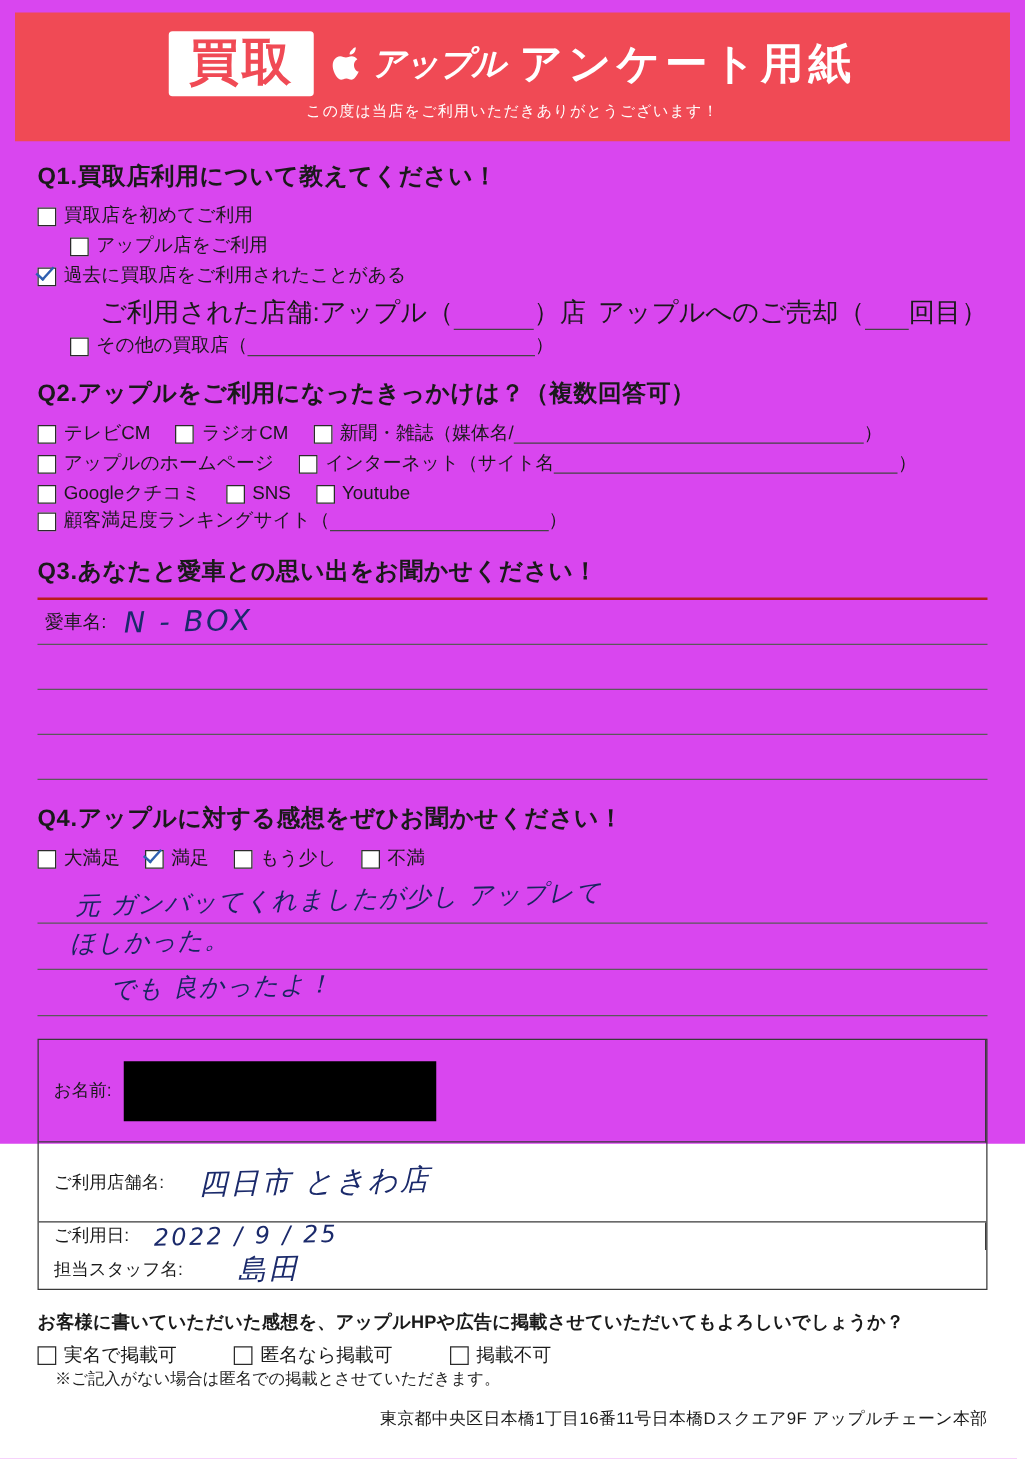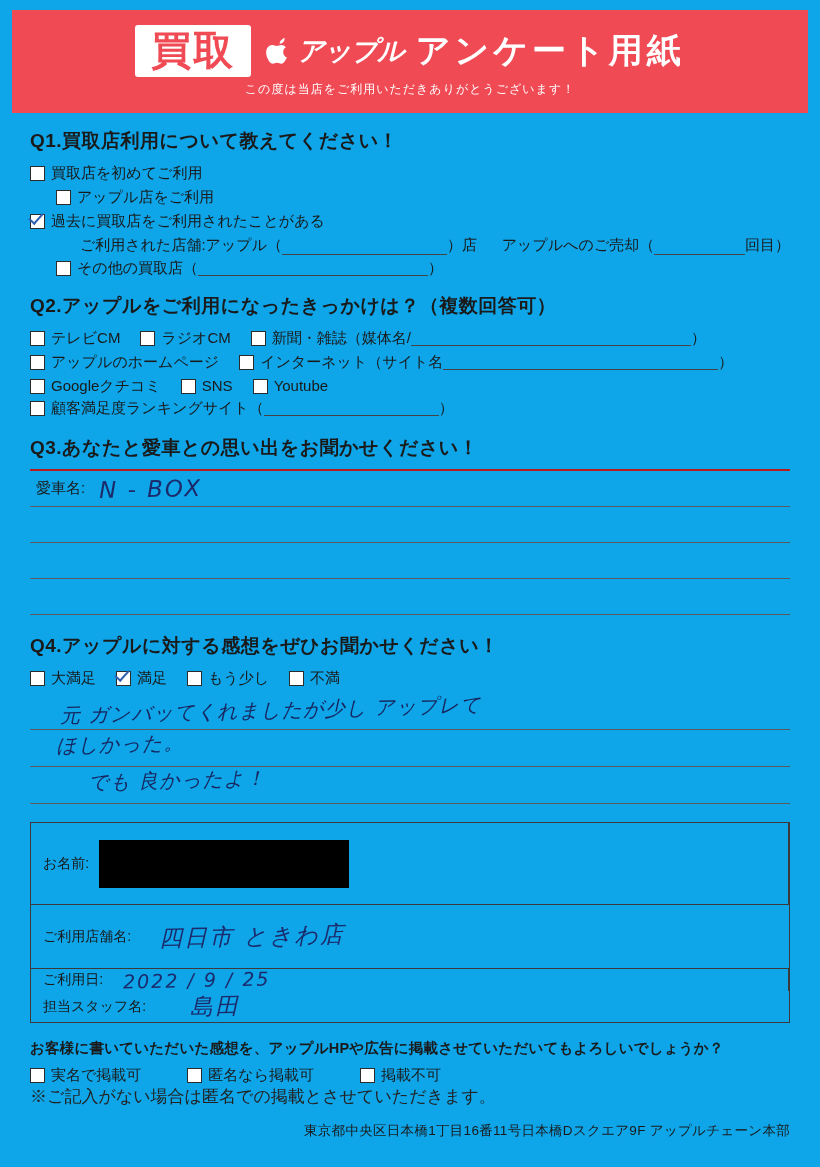--- a/index.html
+++ b/index.html
@@ -11,22 +11,22 @@
     height: 1167px;
     background: #ffffff;
     font-family: "Liberation Sans", sans-serif;
     color: #1a1a1a;
     overflow: hidden;
     position: relative;
   }
   .page {
     position: relative;
     width: 820px;
-    height: 1167px;
-    background: #0ea5e9;
+    height: 915px;
+    background: #d946ef;
     box-sizing: border-box;
   }
 
   
   .header {
     position: absolute;
     left: 12px;
     top: 10px;
     width: 796px;
     height: 103px;
@@ -138,21 +138,21 @@
   .ul {
     display: inline-block;
     border-bottom: 1px solid #444;
     height: 15px;
   }
 
   
   .q1-store-line {
     display: flex;
     align-items: flex-end;
-    font-size: 15px;
+    font-size: 21px;
     padding-left: 50px;
     margin-top: 4px;
     white-space: nowrap;
   }
 
   
   .memory-box {
     margin-top: 6px;
     border-top: 2px solid #b91c1c;
   }
@@ -241,23 +241,23 @@
     letter-spacing: 0.2px;
   }
   .footer-opts {
     display: flex;
     align-items: center;
     margin-top: 8px;
     font-size: 15px;
     flex-wrap: wrap;
   }
   .footer-small {
-    font-size: 17px;
+    font-size: 13px;
     color: #222;
-    margin-left: 0;
+    margin-left: 14px;
   }
   .address {
     margin-top: 14px;
     text-align: right;
     font-size: 13.5px;
     letter-spacing: 0.3px;
   }
 </style>
 </head>
 <body>

